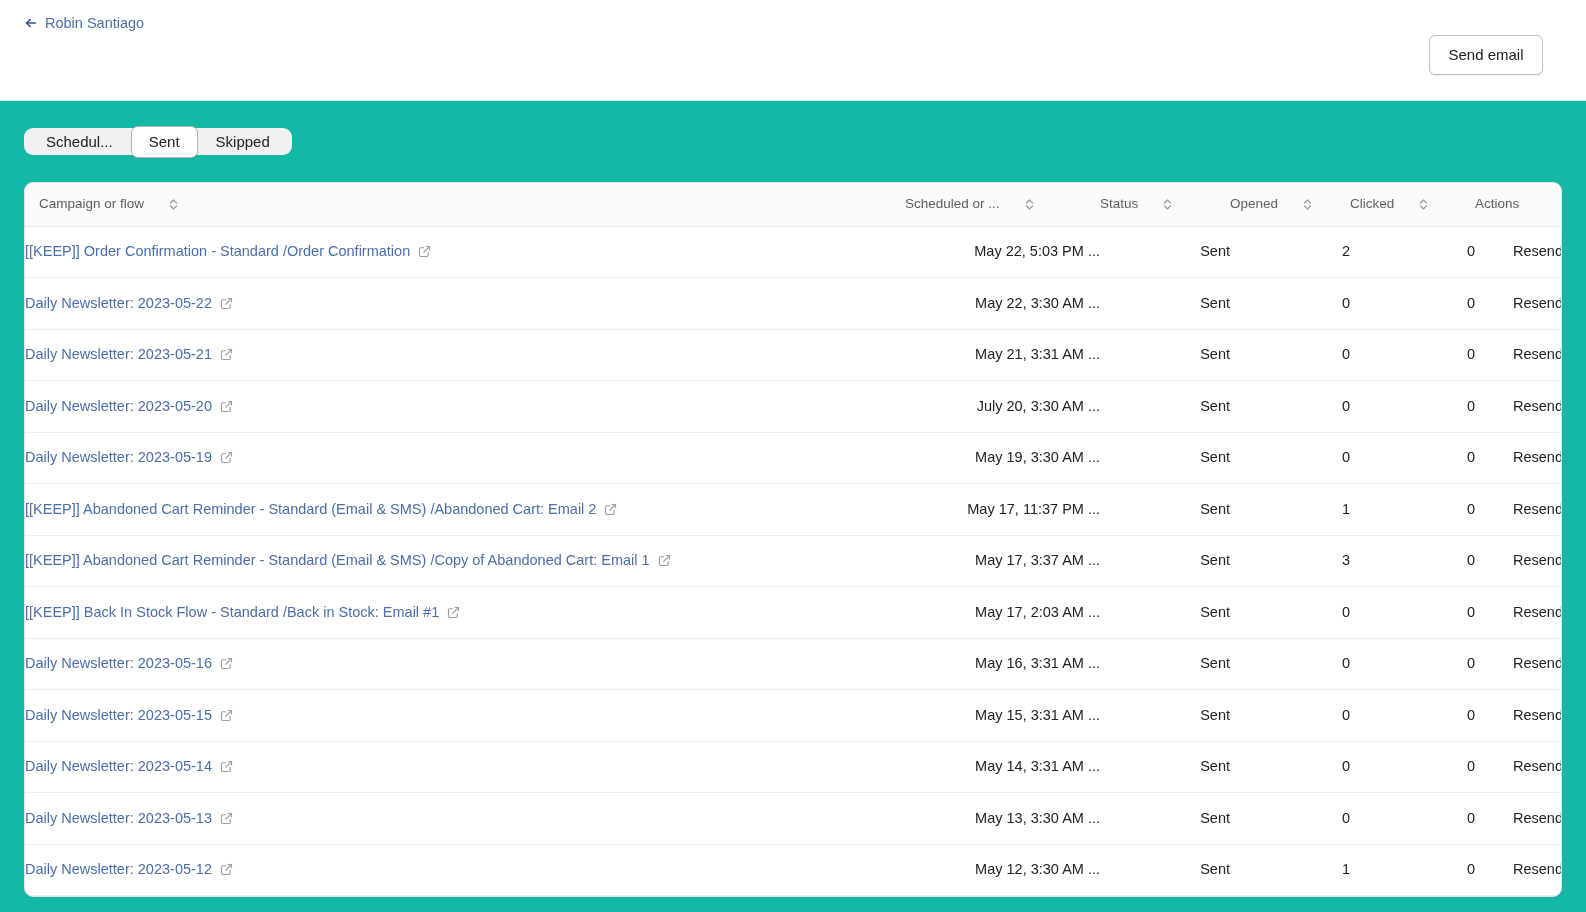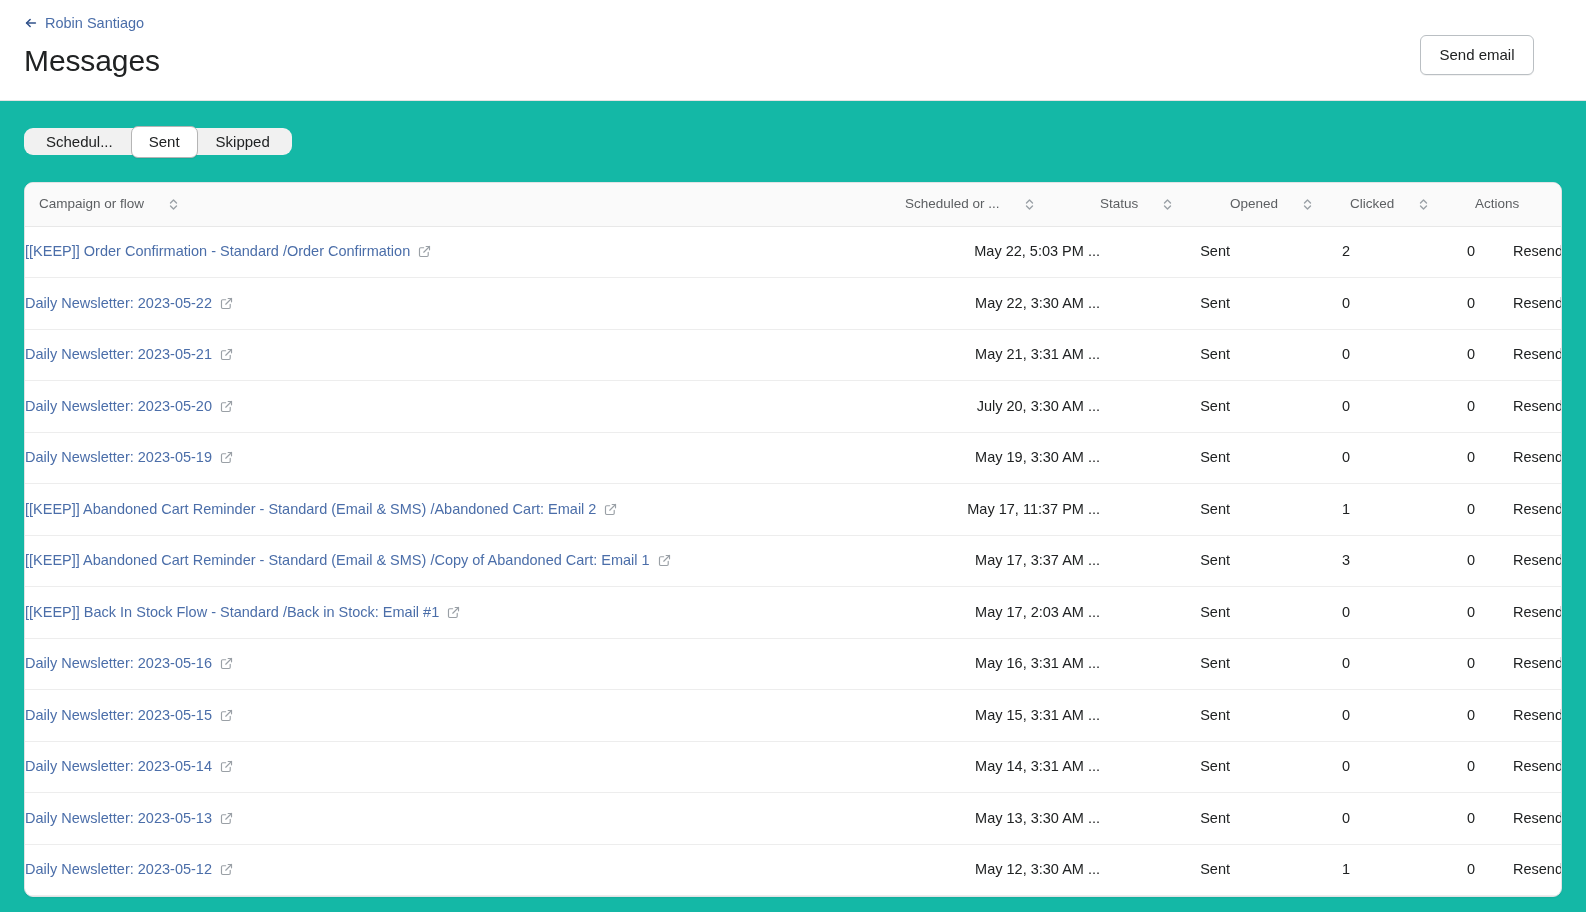--- a/index.html
+++ b/index.html
@@ -37,21 +37,21 @@
   .page-title {
     margin-top: 9px;
     font-size: 30px;
     line-height: 36px;
     font-weight: 400;
     color: #202223;
     letter-spacing: -0.1px;
   }
   .send-email-btn {
     position: absolute;
-    right: 52px;
+    right: 43px;
     top: 35px;
     min-width: 114px;
     padding: 9px 18px;
     background: #ffffff;
     border: 1px solid #babfc3;
     border-radius: 6px;
     box-shadow: 0 1px 0 rgba(0,0,0,0.05);
     font-size: 15px;
     line-height: 20px;
     color: #202223;
@@ -193,21 +193,20 @@
     <a class="breadcrumb">
       <span class="back-arrow">
         <svg viewBox="0 0 16 16" width="14" height="14" fill="none" stroke="currentColor" stroke-width="1.8" stroke-linecap="round" stroke-linejoin="round">
           <path d="M13 8H3"></path>
             <path d="M7 4L3 8l4 4"></path>
         </svg>
       </span>
       <span class="bc-label">Robin Santiago</span>
     </a>
 
-    <h1 class="page-title">Messages</h1>
 
     <button class="send-email-btn">Send email</button>
   </div>
 
   <div class="filter-bar">
 
     <div class="segmented">
       <button class="seg-item">Schedul...</button>
       <button class="seg-item selected">Sent</button>
       <button class="seg-item">Skipped</button>

